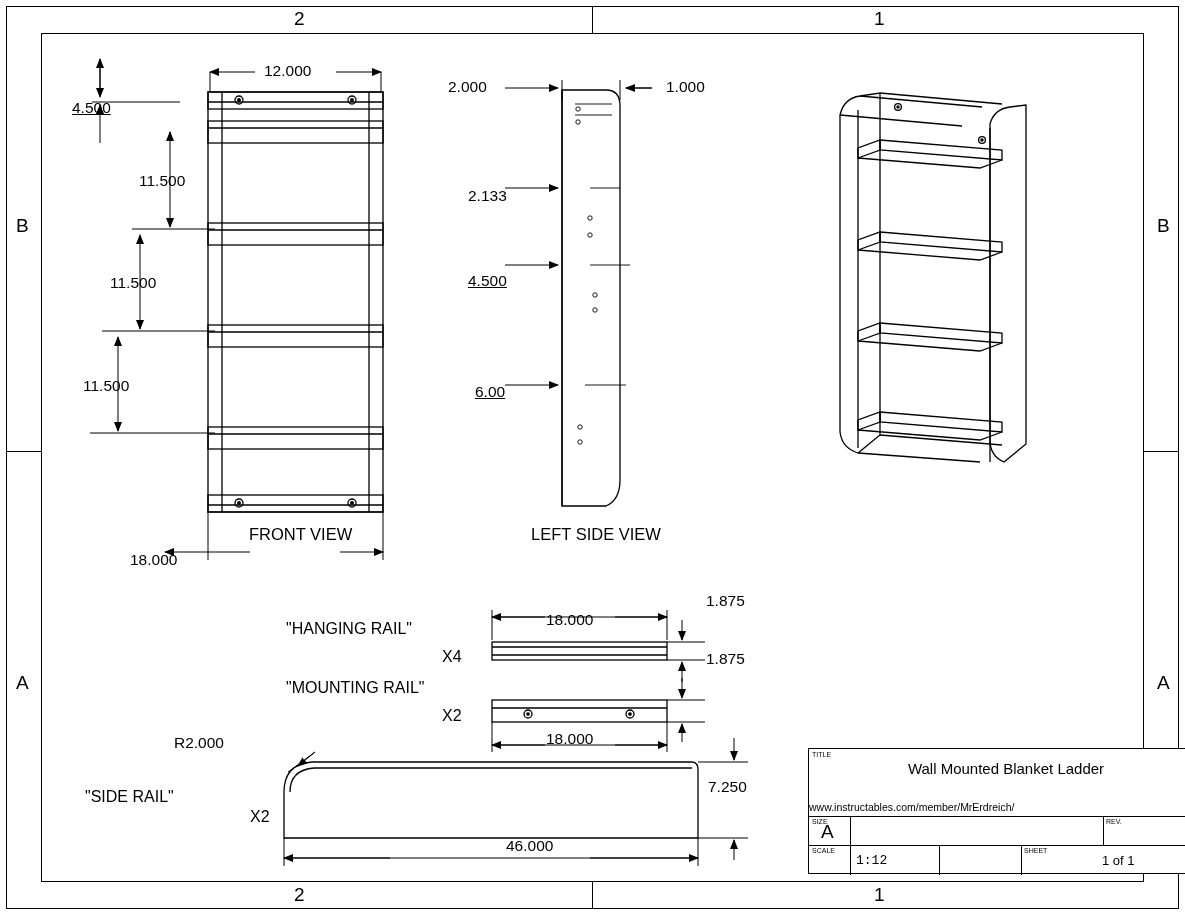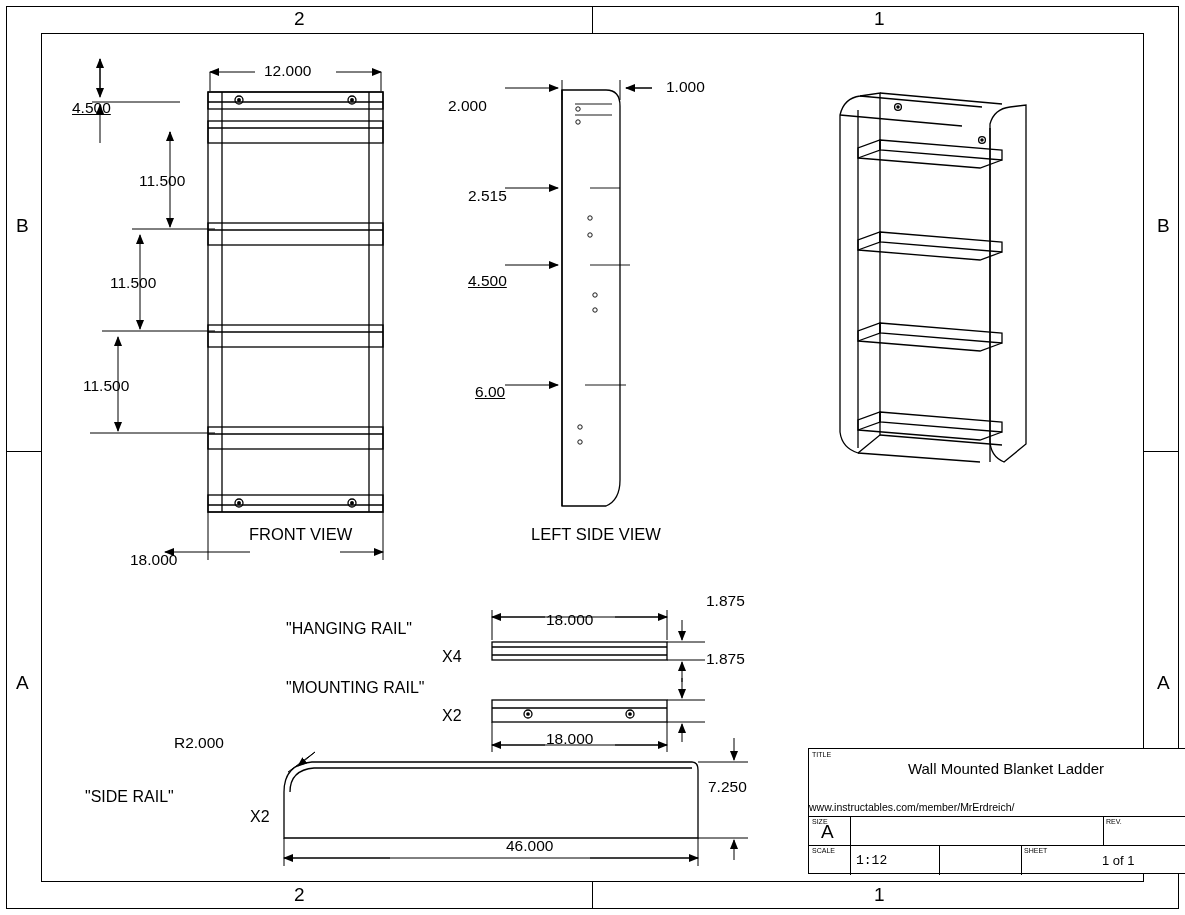--- a/index.html
+++ b/index.html
@@ -201,23 +201,23 @@
       <line x1="196" y1="28" x2="222" y2="28"></line>
 
       <path d="M75,128 L128,128" marker-end="url(#arrR)"></path>
 
       <path d="M75,205 L128,205" marker-end="url(#arrR)"></path>
 
       <path d="M75,325 L128,325" marker-end="url(#arrR)"></path>
     </g>
   </svg>
 
-  <div class="abs dim-txt txt" style="left:448px; top:78px;margin-top:19px;">2.000</div>
+  <div class="abs dim-txt txt" style="left:448px; top:78px;">2.000</div>
   <div class="abs dim-txt txt" style="left:666px; top:78px;">1.000</div>
-  <div class="abs dim-txt txt" style="left:468px; top:187px;">2.515</div>
+  <div class="abs dim-txt txt" style="left:468px; top:187px;">2.133</div>
   <div class="abs dim-txt txt u" style="left:468px; top:272px;">4.500</div>
   <div class="abs dim-txt txt u" style="left:475px; top:383px;">6.00</div>
   <div class="abs view-lbl txt" style="left:531px; top:525px;">LEFT SIDE VIEW</div>
 
   <svg class="abs" style="left:810px; top:80px;" width="300" height="420">
     <g stroke="#000" fill="none" stroke-width="1.3">
 
       <path d="M30,35 Q34,18 50,16 L70,13 L70,355 L48,373 Q32,368 30,352 Z"></path>
       <path d="M48,30 L48,368"></path>
 

